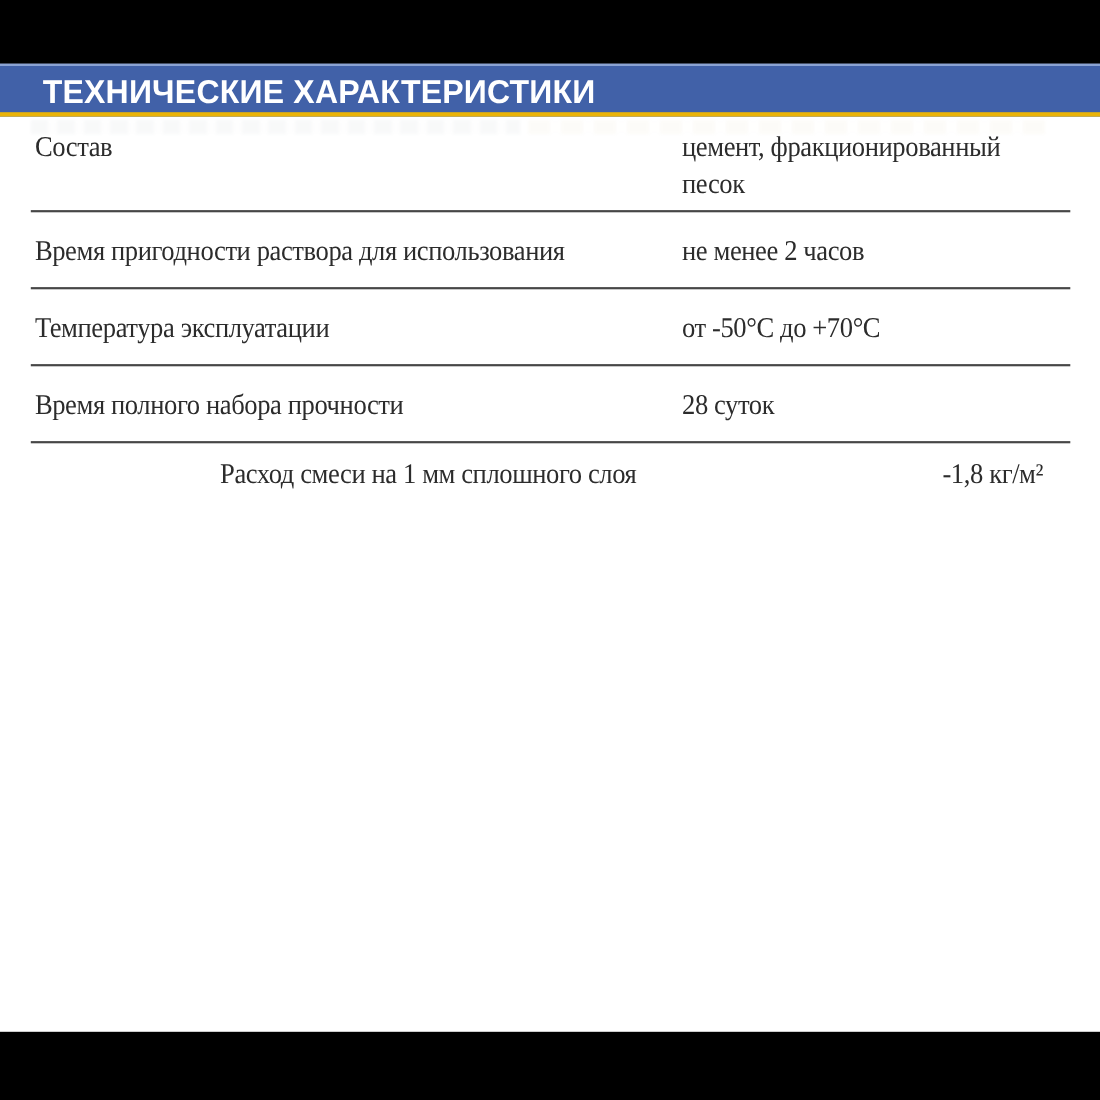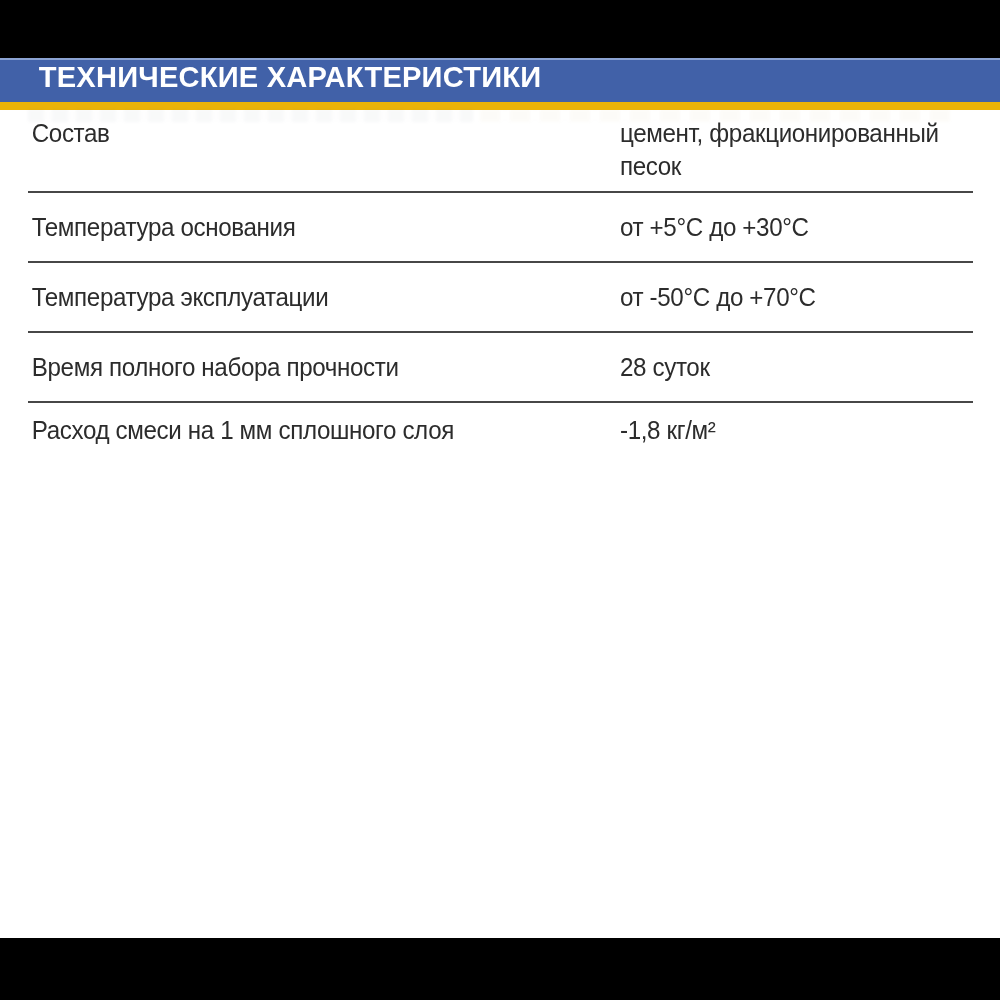--- a/index.html
+++ b/index.html
@@ -14,23 +14,23 @@
   .letterbox { position: absolute; left: 0; width: 1000px; background: #000000; }
   .letterbox.top { top: 0; height: 58px; }
   .letterbox.bottom { bottom: 0; height: 62px; }
 
   .header-bar {
     position: absolute;
     top: 58px; left: 0;
     width: 1000px; height: 42px;
     background: #4161a8;
     border-top: 2px solid #8ba3d3;
-    border-bottom: 8px solid #eab308;
+    border-bottom: 4px solid #eab308;
     display: flex;
-    align-items: flex-start;
+    align-items: flex-end;
     box-sizing: content-box;
   }
   .header-title {
     color: #ffffff;
     font-size: 30px;
     font-weight: 700;
     letter-spacing: 0.2px;
     padding-left: 40px;
     white-space: pre;
     transform: scaleX(0.97);
@@ -56,23 +56,24 @@
   .spec-table {
     position: absolute;
     top: 104px; left: 28px;
     width: 945px;
   }
   .row {
     display: flex;
     align-items: flex-start;
     border-bottom: 2px solid #474747;
     padding: 18px 0 17px 0;
+    font-family: Liberation Serif, serif;
   }
   .row.first { padding: 13px 0 8px 0; }
-  .row.last  { padding: 11px 0 9px 0; border-bottom: none; }
+  .row.last  { padding: 11px 0 9px 0; border-bottom: none; text-align: right; }
   .cell {
     font-size: 26px;
     line-height: 33px;
     color: #2c2c2c;
     letter-spacing: -0.4px;
     white-space: pre;
     transform: scaleX(0.93);
     transform-origin: 0 0;
   }
   .cell.label { flex: 0 0 592px; padding-left: 4px; box-sizing: border-box; }
@@ -95,28 +96,28 @@
   <div class="spec-table">
 
     <div class="row first">
       <div class="cell label">Состав</div>
       <div class="cell value">цемент, фракционированный
 песок</div>
     </div>
 
 
 
+    <div class="row">
+      <div class="cell label">Время пригодности раствора для использования</div>
+      <div class="cell value">не менее 2 часов</div>
+    </div>
 
 
 
 
-    <div class="row">
-      <div class="cell label">Температура основания</div>
-      <div class="cell value">от +5°С до +30°С</div>
-    </div>
 
     <div class="row">
       <div class="cell label">Температура эксплуатации</div>
       <div class="cell value">от -50°С до +70°С</div>
     </div>
 
     <div class="row">
       <div class="cell label">Время полного набора прочности</div>
       <div class="cell value">28 суток</div>
     </div>

